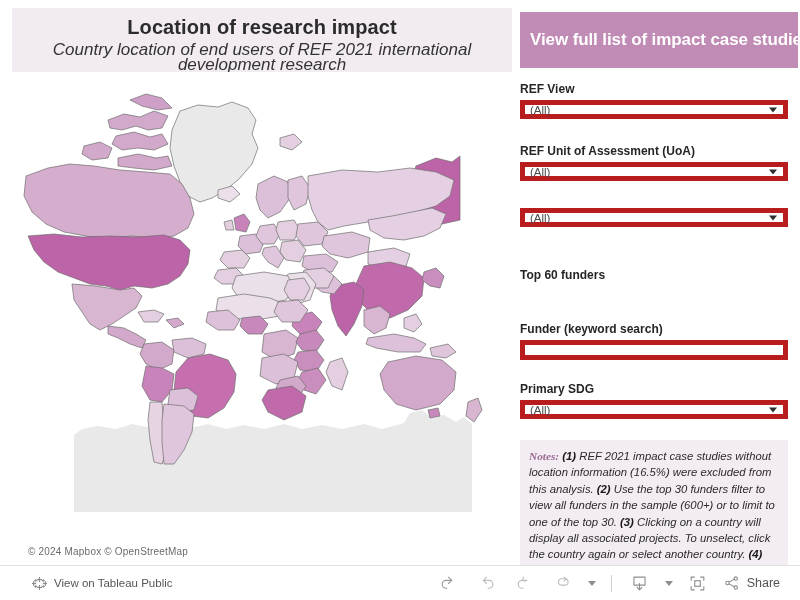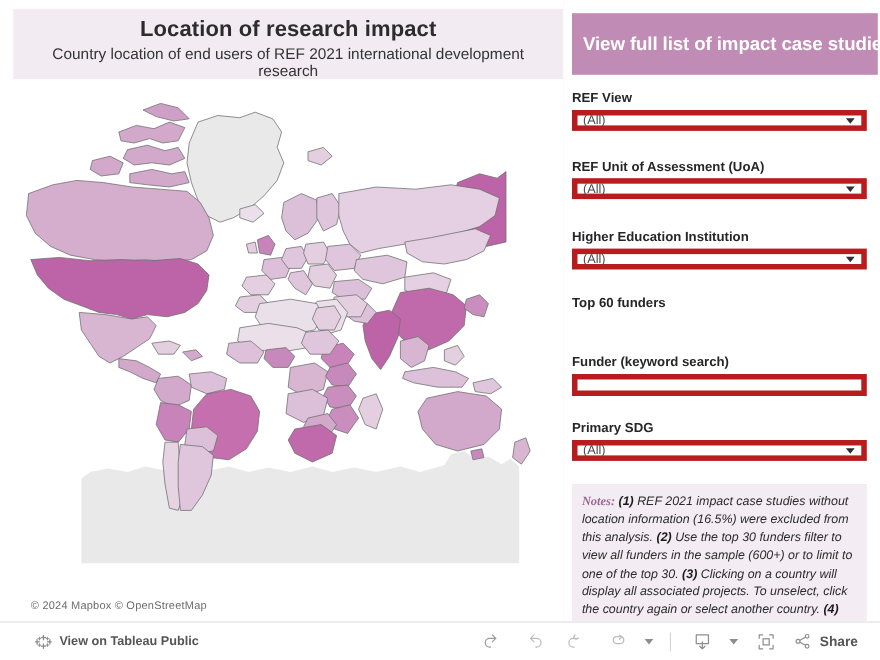--- a/index.html
+++ b/index.html
@@ -26,23 +26,24 @@
     overflow: hidden;
     text-align: center;
   }
   #viz-title {
     margin-top: 8px;
     font-size: 20px; font-weight: 700; color: #2c2c2c;
     letter-spacing: .1px;
   }
   #viz-subtitle {
     margin-top: 3px;
-    font-size: 14px; font-weight: 400; color: #333333;
+    font-size: 17px; font-weight: 400; color: #333333;
     line-height: 15px;
     padding: 0 14px;
+    font-style: italic;
   }
 
   #map-area {
     position: absolute; left: 12px; top: 72px;
     width: 500px; height: 493px;
     background: #ffffff;
     overflow: hidden;
   }
   #map-svg { display:block; width: 500px; height: 470px; }
   #attrib {
@@ -112,21 +113,21 @@
   }
   #notes-text .lead { color: #9a6a92; font-weight: 700; font-style: italic; font-family: Liberation Serif, serif; }
   #notes-text b { font-weight: 700; font-style: italic; color:#1a1a1a; }
 
   
   #toolbar {
     position: absolute; left: 0; top: 565px;
     width: 800px; height: 35px;
     background: #ffffff;
     border-top: 1px solid #e0e0e0;
-    display: flex; align-items: center; font-weight: bold;
+    display: flex; align-items: center;
   }
   #tableau-link {
     display: flex; align-items: center; gap: 7px;
     margin-left: 32px;
     color: #555555; font-size: 11.5px;
   }
   #toolbar-right {
     margin-left: auto; margin-right: 12px;
     display: flex; align-items: center; gap: 0px;
   }
@@ -274,21 +275,20 @@
 
   <div class="filter-group" style="top:144px;">
     <div class="filter-label">REF Unit of Assessment (UoA)</div>
     <div class="filter-control">
       <span class="filter-value">(All)</span>
       <span class="caret"></span>
     </div>
   </div>
 
   <div class="filter-group" style="top:208px;">
-    <div class="filter-label">Higher Education Institution</div>
     <div class="filter-control">
       <span class="filter-value">(All)</span>
       <span class="caret"></span>
     </div>
   </div>
 
   <div class="filter-group" style="top:268px;">
     <div class="filter-label">Top 60 funders</div>
   </div>
 

